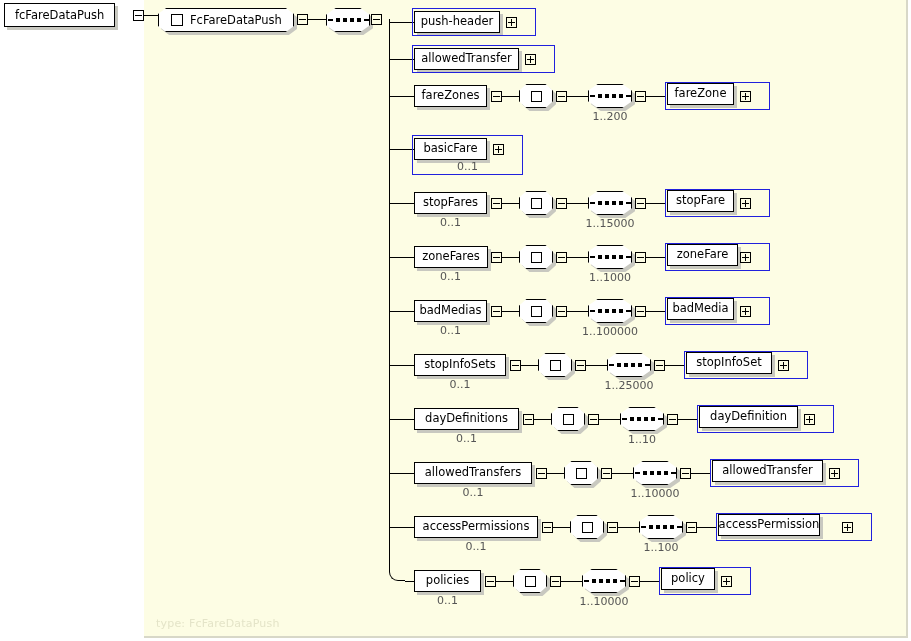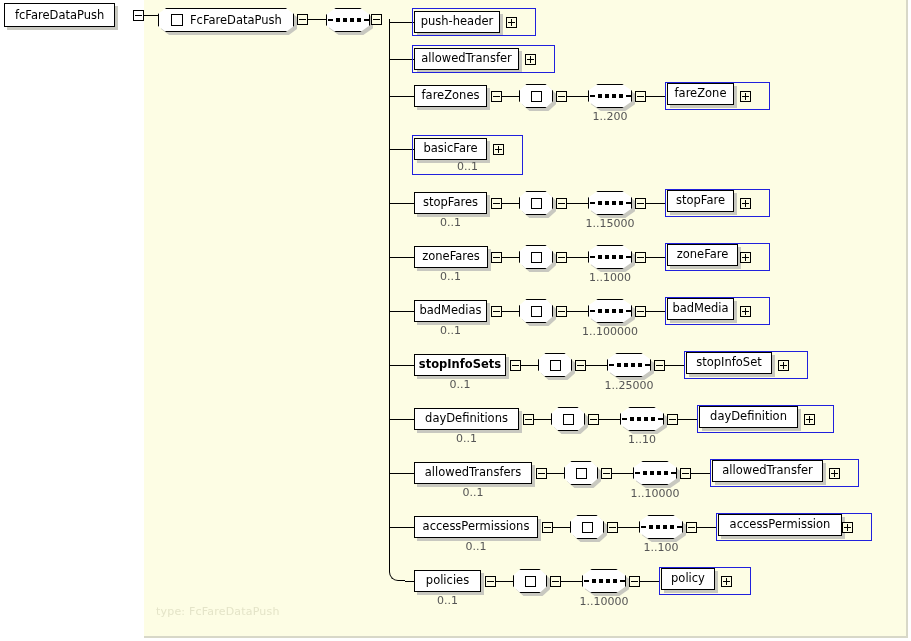--- a/index.html
+++ b/index.html
@@ -32,21 +32,21 @@
     height: 638px;
     background: #fdfde4;
     border-right: 2px solid #d8d8c8;
     border-bottom: 2px solid #d8d8c8;
     box-sizing: border-box;
   }
 
   .panel-type-label {
     position: absolute;
     left: 12px;
-    bottom: 18px;
+    bottom: 6px;
     font-size: 11px;
     color: #e4e4c8;
     white-space: nowrap;
     letter-spacing: 0.2px;
   }
 
   
   .ebox {
     position: absolute;
     height: 22px;
@@ -371,21 +371,21 @@
         </span>
       </div>
       <div class="occ" style="left: 570px; top: 325px; width: 80px;">1..100000</div>
       <div class="tgl" style="left: 635px; top: 306px;"></div>
       <div class="hline" style="left: 646px; top: 311px; width: 19px;"></div>
       <div class="oframe" style="left: 665px; top: 297px; width: 105px; height: 28px;"></div>
       <div class="ebox" style="left: 667px; top: 298px; width: 67px;">badMedia</div>
       <div class="tgl plus" style="left: 740px; top: 306px;"></div>
       <div class="occ" style="left: 410.5px; top: 324px; width: 80px;">0..1</div>
       <div class="hline" style="left: 389px; top: 365px; width: 25px;"></div>
-      <div class="ebox" style="left: 414px; top: 354px; width: 92px; font-weight: bold;">stopInfoSets</div>
+      <div class="ebox" style="left: 414px; top: 354px; width: 92px;">stopInfoSets</div>
       <div class="tgl" style="left: 510px; top: 360px;"></div>
       <div class="hline" style="left: 521px; top: 365px; width: 17px;"></div>
       <div class="oct-shadow" style="left: 541px; top: 356px;"></div>
       <div class="oct" style="left: 538px; top: 353px;">
         <span class="inner-sq"></span>
       </div>
       <div class="tgl" style="left: 575px; top: 360px;"></div>
       <div class="hline" style="left: 586px; top: 365px; width: 21px;"></div>
       <div class="oct-shadow seq" style="left: 610px; top: 356px;"></div>
       <div class="oct seq" style="left: 607px; top: 353px;">
@@ -471,21 +471,21 @@
           <i></i>
           <i></i>
           <i></i>
           <i></i>
         </span>
       </div>
       <div class="occ" style="left: 621px; top: 541px; width: 80px;">1..100</div>
       <div class="tgl" style="left: 686px; top: 522px;"></div>
       <div class="hline" style="left: 697px; top: 527px; width: 19px;"></div>
       <div class="oframe" style="left: 716px; top: 513px; width: 156px; height: 28px;"></div>
-      <div class="ebox" style="left: 718px; top: 514px; width: 124px;">accessPermission</div>
+      <div class="ebox" style="left: 718px; top: 514px; width: 102px;">accessPermission</div>
       <div class="tgl plus" style="left: 842px; top: 522px;"></div>
       <div class="occ" style="left: 436px; top: 540px; width: 80px;">0..1</div>
       <div class="hline" style="left: 405px; top: 581px; width: 9px;"></div>
       <div class="ebox" style="left: 414px; top: 570px; width: 67px;">policies</div>
       <div class="tgl" style="left: 485px; top: 576px;"></div>
       <div class="hline" style="left: 496px; top: 581px; width: 17px;"></div>
       <div class="oct-shadow" style="left: 516px; top: 572px;"></div>
       <div class="oct" style="left: 513px; top: 569px;">
         <span class="inner-sq"></span>
       </div>

